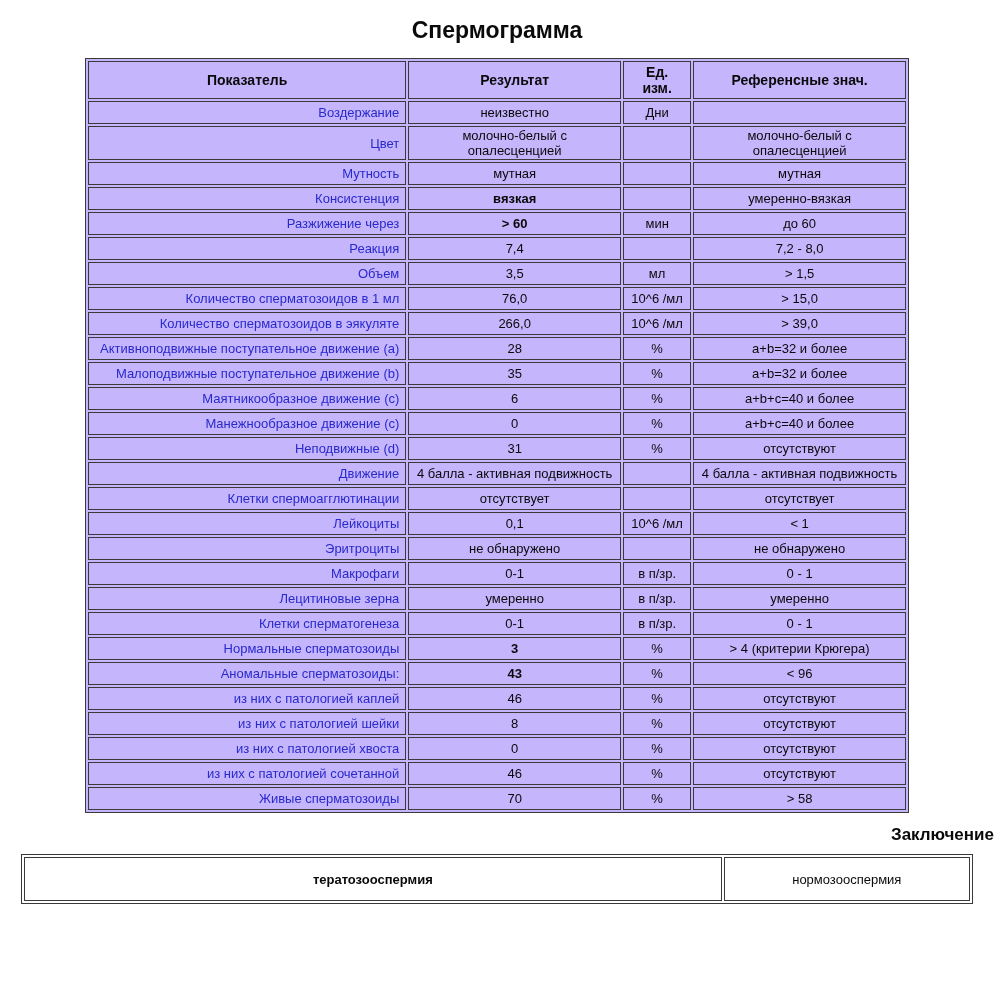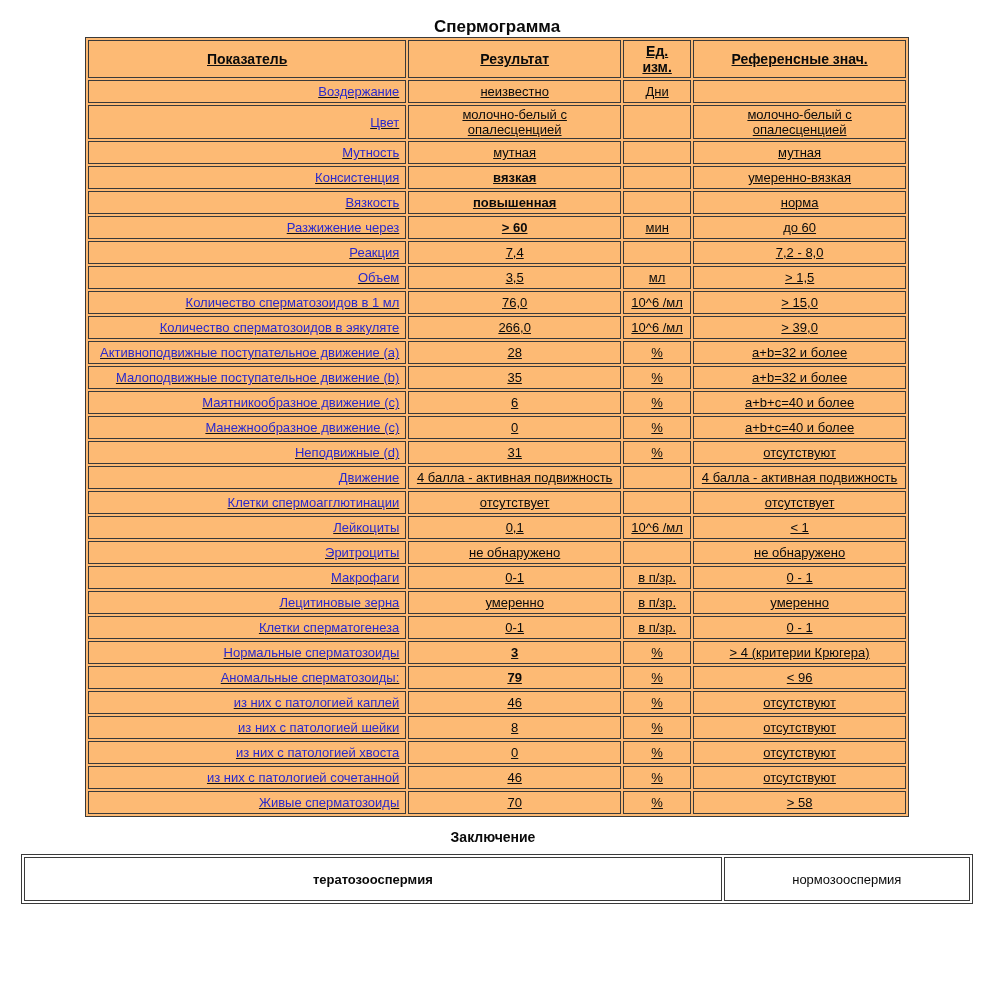--- a/index.html
+++ b/index.html
@@ -14,34 +14,33 @@
   }
   .page {
     width: 994px;
     height: 1000px;
     background: #ffffff;
     box-sizing: border-box;
   }
   .doc-title {
     text-align: center;
     font-weight: bold;
-    font-size: 17px;
+    font-size: 23px;
     padding-top: 17px;
-    margin: 0 0 0 0;
+    margin: 0 0 14px 0;
     color: #0a0a0a;
   }
   table.report {
     border-collapse: separate;
     border-spacing: 2px;
     table-layout: fixed;
     width: 824px;
     margin: 0 auto;
     border: 1px solid #3a3a3a;
-    background: #fdba74;
-    text-decoration: underline;
+    background: #c4b5fd;
   }
   table.report th {
     border: 1px solid #3a3a3a;
     font-size: 14px;
     font-weight: bold;
     text-align: center;
     padding: 2px 6px;
     height: 19px;
     color: #0a0a0a;
   }
@@ -56,24 +55,24 @@
   td.param {
     color: #2929cc;
     text-align: right;
   }
   td.center {
     text-align: center;
     color: #0a0a0a;
   }
   .bold { font-weight: bold; margin-top: 12px; }
   .conclusion-title {
-    text-align: center;
+    text-align: right;
     font-weight: bold;
-    font-size: 14px;
-    margin: 12px 8px 9px 0;
+    font-size: 17px;
+    margin: 12px 0 9px 0;
     color: #0a0a0a;
   }
   table.conclusion {
     border-collapse: separate;
     border-spacing: 2px;
     table-layout: fixed;
     width: 952px;
     margin: 0 auto;
     border: 1px solid #3a3a3a;
     background: #ffffff;
@@ -135,26 +134,20 @@
           <td class="center"></td>
           <td class="center">мутная</td>
         </tr>
         <tr>
           <td class="param">Консистенция</td>
           <td class="center bold">вязкая</td>
           <td class="center"></td>
           <td class="center">умеренно-вязкая</td>
         </tr>
         <tr>
-          <td class="param">Вязкость</td>
-          <td class="center bold">повышенная</td>
-          <td class="center"></td>
-          <td class="center">норма</td>
-        </tr>
-        <tr>
           <td class="param">Разжижение через</td>
           <td class="center bold">&gt; 60</td>
           <td class="center">мин</td>
           <td class="center">до 60</td>
         </tr>
         <tr>
           <td class="param">Реакция</td>
           <td class="center">7,4</td>
           <td class="center"></td>
           <td class="center">7,2 - 8,0</td>
@@ -250,21 +243,21 @@
           <td class="center">0 - 1</td>
         </tr>
         <tr>
           <td class="param">Нормальные сперматозоиды</td>
           <td class="center bold">3</td>
           <td class="center">%</td>
           <td class="center">&gt; 4 (критерии Крюгера)</td>
         </tr>
         <tr>
           <td class="param">Аномальные сперматозоиды:</td>
-          <td class="center bold">79</td>
+          <td class="center bold">43</td>
           <td class="center">%</td>
           <td class="center">&lt; 96</td>
         </tr>
         <tr>
           <td class="param">из них с патологией каплей</td>
           <td class="center">46</td>
           <td class="center">%</td>
           <td class="center">отсутствуют</td>
         </tr>
         <tr>

